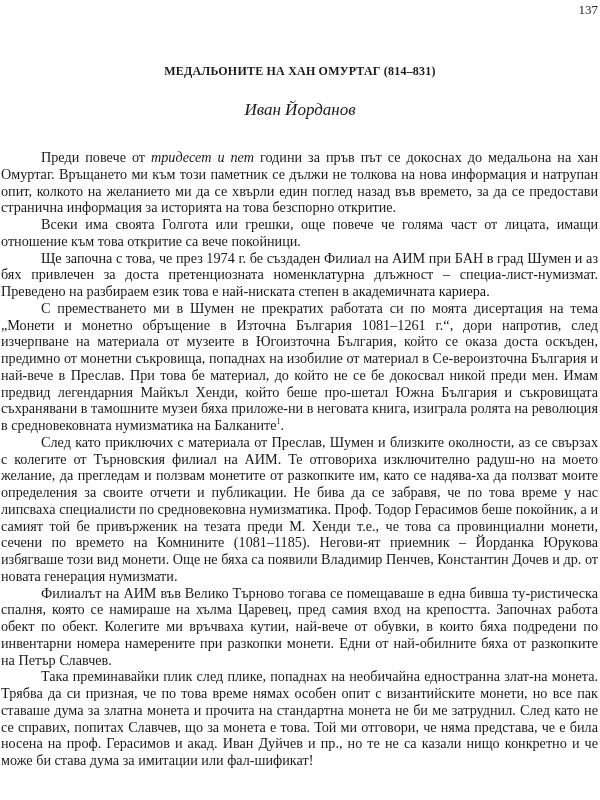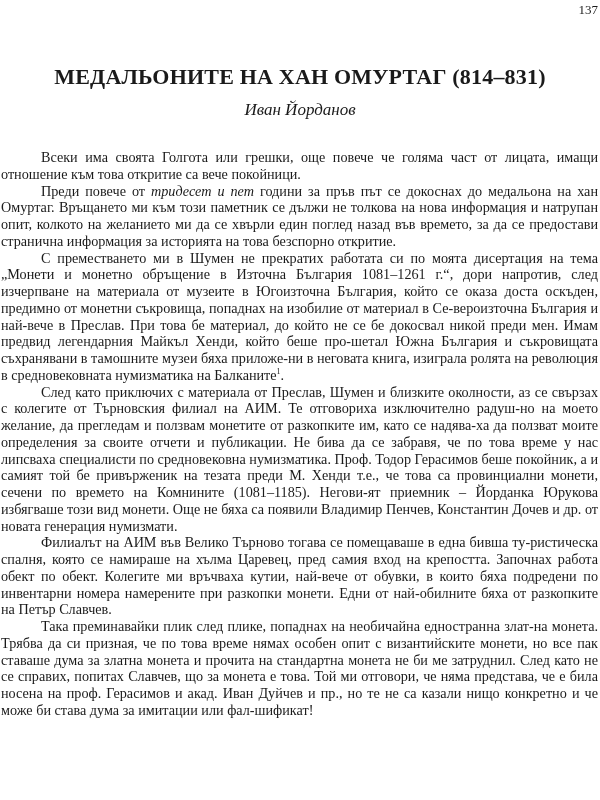--- a/index.html
+++ b/index.html
@@ -7,21 +7,21 @@
     width: 600px; height: 800px; overflow: hidden; position: relative;
     font-family: "Liberation Serif", "DejaVu Serif", serif;
     color: #1a1a1a;
   }
   .page-number {
     position: absolute; top: 2px; right: 2px;
     font-size: 13px; font-family: "Liberation Serif", serif;
   }
   .title {
     position: absolute; top: 64px; left: 0; width: 600px;
-    text-align: center; font-weight: bold; font-size: 22px;
+    text-align: center; font-weight: bold; font-size: 12px;
     letter-spacing: 0.2px;
   }
   .author {
     position: absolute; top: 100px; left: 0; width: 600px;
     text-align: center; font-style: italic; font-size: 17px;
   }
   .body-text {
     position: absolute; top: 149px; left: 1px; width: 597px;
     font-size: 14.2px; line-height: 16.75px;
     text-align: justify;
@@ -33,19 +33,20 @@
 </head>
 <body>
 
 <div class="page-number">137</div>
 
 <h1 class="title" style="margin:0;">МЕДАЛЬОНИТЕ НА ХАН ОМУРТАГ (814–831)</h1>
 
 <div class="author">Иван Йорданов</div>
 
 <div class="body-text">
+  <p><span>Преди повече от </span><em>тридесет и пет</em><span> години за пръв път се докоснах до медальона на хан Омуртаг. Връщането ми към този паметник се дължи не толкова на нова информация и натрупан опит, колкото на желанието ми да се хвърли един поглед назад във времето, за да се предостави странична информация за историята на това безспорно откритие.</span></p>
   <p>Всеки има своята Голгота или грешки, още повече че голяма част от лицата, имащи отношение към това откритие са вече покойници.</p>
-  <p><span>Преди повече от </span><em>тридесет и пет</em><span> години за пръв път се докоснах до медальона на хан Омуртаг. Връщането ми към този паметник се дължи не толкова на нова информация и натрупан опит, колкото на желанието ми да се хвърли един поглед назад във времето, за да се предостави странична информация за историята на това безспорно откритие.</span></p>
+  <p>Ще започна с това, че през 1974 г. бе създаден Филиал на АИМ при БАН в град Шумен и аз бях привлечен за доста претенциозната номенклатурна длъжност – специа-­лист-нумизмат. Преведено на разбираем език това е най-ниската степен в академичната кариера.</p>
   <p><span>С преместването ми в Шумен не прекратих работата си по моята дисертация на тема „Монети и монетно обръщение в Източна България 1081–1261 г.“, дори напротив, след изчерпване на материала от музеите в Югоизточна България, който се оказа доста оскъден, предимно от монетни съкровища, попаднах на изобилие от материал в Се-­вероизточна България и най-вече в Преслав. При това бе материал, до който не се бе докосвал никой преди мен. Имам предвид легендарния Майкъл Хенди, който беше про-­шетал Южна България и съкровищата съхранявани в тамошните музеи бяха приложе-­ни в неговата книга, изиграла ролята на революция в средновековната нумизматика на Балканите</span><sup>1</sup><span>.</span></p>
   <p>След като приключих с материала от Преслав, Шумен и близките околности, аз се свързах с колегите от Търновския филиал на АИМ. Те отговориха изключително радуш-­но на моето желание, да прегледам и ползвам монетите от разкопките им, като се надява-­ха да ползват моите определения за своите отчети и публикации. Не бива да се забравя, че по това време у нас липсваха специалисти по средновековна нумизматика. Проф. Тодор Герасимов беше покойник, а и самият той бе привърженик на тезата преди М. Хенди т.е., че това са провинциални монети, сечени по времето на Комнините (1081–1185). Негови-­ят приемник – Йорданка Юрукова избягваше този вид монети. Още не бяха са появили Владимир Пенчев, Константин Дочев и др. от новата генерация нумизмати.</p>
   <p>Филиалът на АИМ във Велико Търново тогава се помещаваше в една бивша ту-­ристическа спалня, която се намираше на хълма Царевец, пред самия вход на крепостта. Започнах работа обект по обект. Колегите ми връчваха кутии, най-вече от обувки, в които бяха подредени по инвентарни номера намерените при разкопки монети. Едни от най-­обилните бяха от разкопките на Петър Славчев.</p>
   <p>Така преминавайки плик след плике, попаднах на необичайна едностранна злат-­на монета. Трябва да си призная, че по това време нямах особен опит с византийските монети, но все пак ставаше дума за златна монета и прочита на стандартна монета не би ме затруднил. След като не се справих, попитах Славчев, що за монета е това. Той ми отговори, че няма представа, че е била носена на проф. Герасимов и акад. Иван Дуйчев и пр., но те не са казали нищо конкретно и че може би става дума за имитации или фал-­шификат!</p>
 </div>
 
 </body></html>

